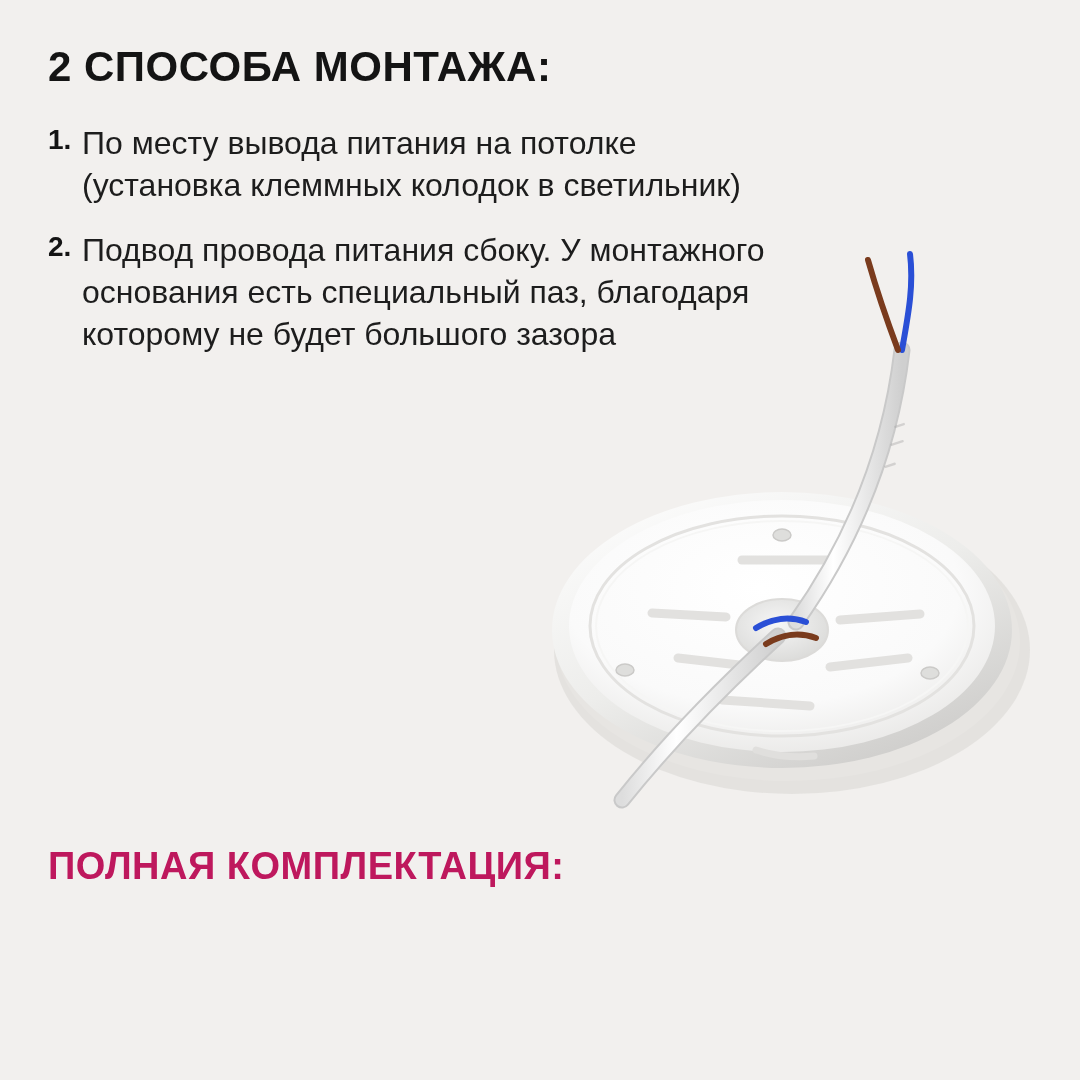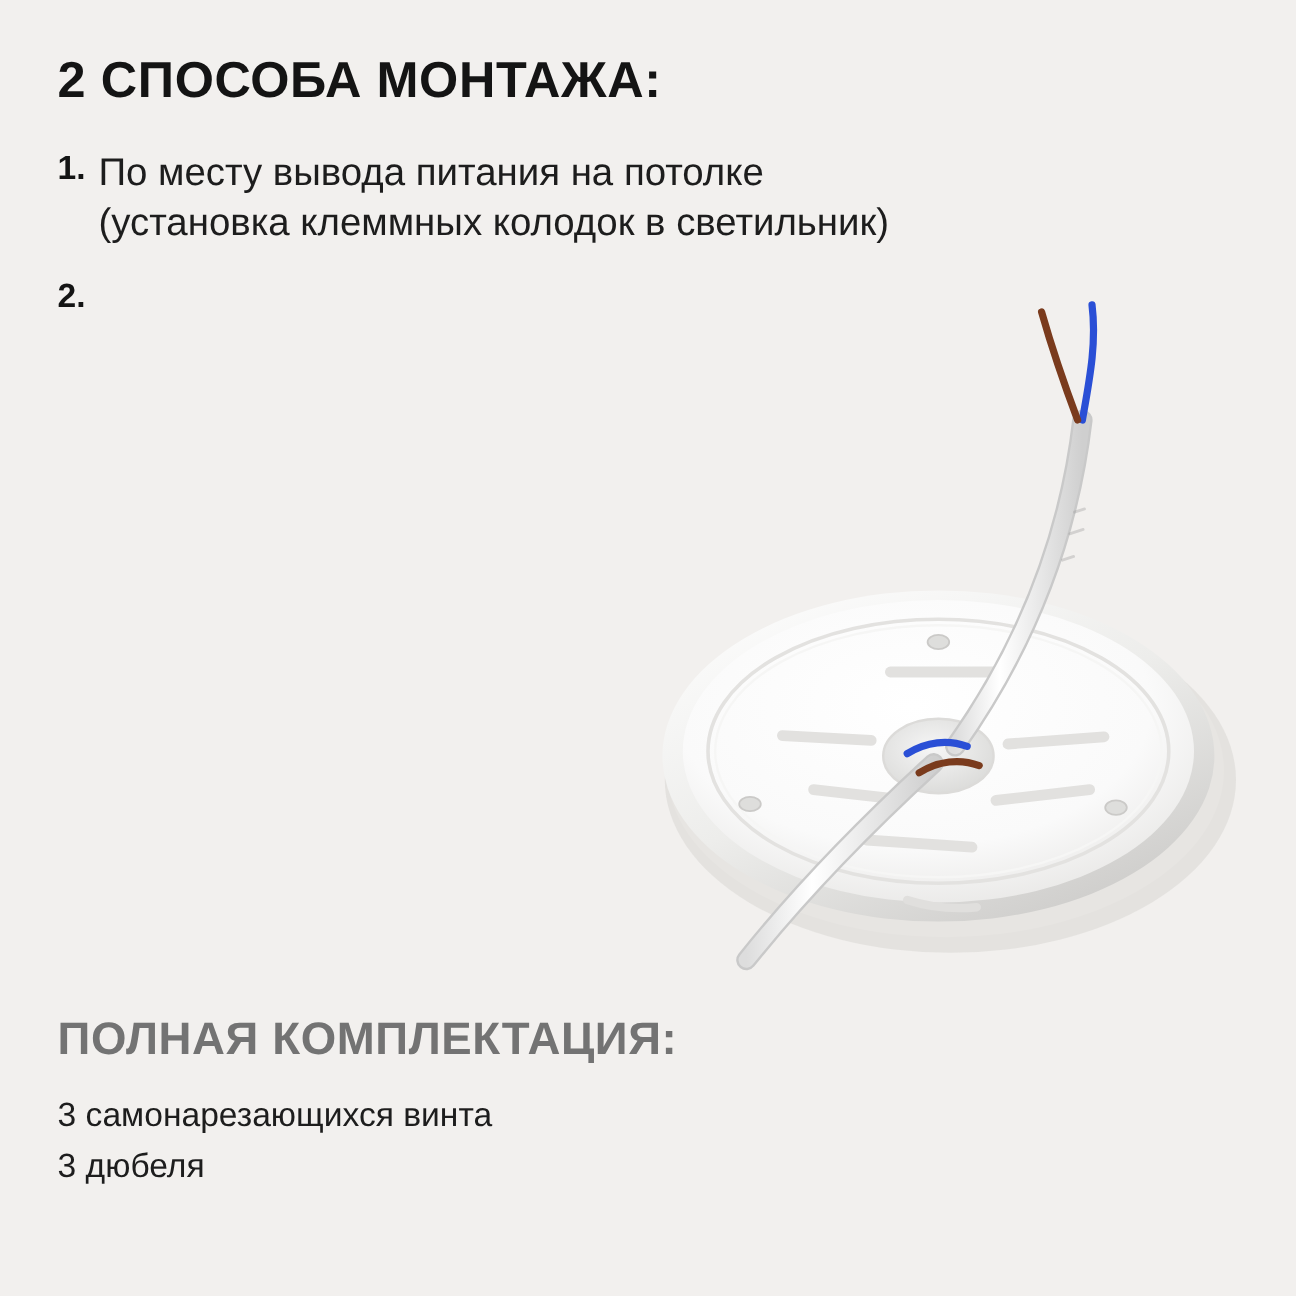--- a/index.html
+++ b/index.html
@@ -73,22 +73,22 @@
     position: absolute;
     left: 48px;
     top: 845px;
     width: 960px;
   }
 
   .bottom-title {
     font-size: 38px;
     font-weight: bold;
     letter-spacing: 0.5px;
-    margin: 0 0 19px 0;
-    color: #737373;
+    margin: 0 0 30px 0;
+    color: #be185d;
   }
 
   .kit-list {
     margin: 0;
     padding: 0;
     list-style: none;
   }
 
   .kit-item {
     font-size: 28px;
@@ -120,20 +120,23 @@
     <h1 class="section-title">2 СПОСОБА МОНТАЖА:</h1>
 
     <ul class="numbered-list">
       <li class="numbered-item">
         <span class="item-number">1.</span>
         <span class="item-text">По месту вывода питания на потолке
 (установка клеммных колодок в светильник)</span>
       </li>
       <li class="numbered-item">
         <span class="item-number">2.</span>
+        <span class="item-text">Подвод провода питания сбоку. У монтажного
+основания есть специальный паз, благодаря
+которому не будет большого зазора</span>
       </li>
     </ul>
   </div>
 
   <div class="product-photo">
     <svg viewBox="0 0 560 620" xmlns="http://www.w3.org/2000/svg">
       <defs>
         <radialGradient id="plateGrad" cx="45%" cy="35%" r="75%">
           <stop offset="0%" stop-color="#ffffff"></stop>
           <stop offset="62%" stop-color="#fafafa"></stop>
@@ -199,19 +202,15 @@
       <g opacity="0.35" fill="#9a9a9a">
         <rect x="384" y="196" width="11" height="2.4" rx="1" transform="rotate(-18 384 196)"></rect>
         <rect x="380" y="214" width="14" height="2.4" rx="1" transform="rotate(-18 380 214)"></rect>
         <rect x="374" y="236" width="12" height="2.4" rx="1" transform="rotate(-18 374 236)"></rect>
       </g>
     </svg>
   </div>
 
   <div class="bottom-block">
     <h2 class="bottom-title">ПОЛНАЯ КОМПЛЕКТАЦИЯ:</h2>
-    <ul class="kit-list">
-      <li class="kit-item">3 самонарезающихся винта</li>
-      <li class="kit-item">3 дюбеля</li>
-    </ul>
   </div>
 
 </div>
 
 </body></html>

